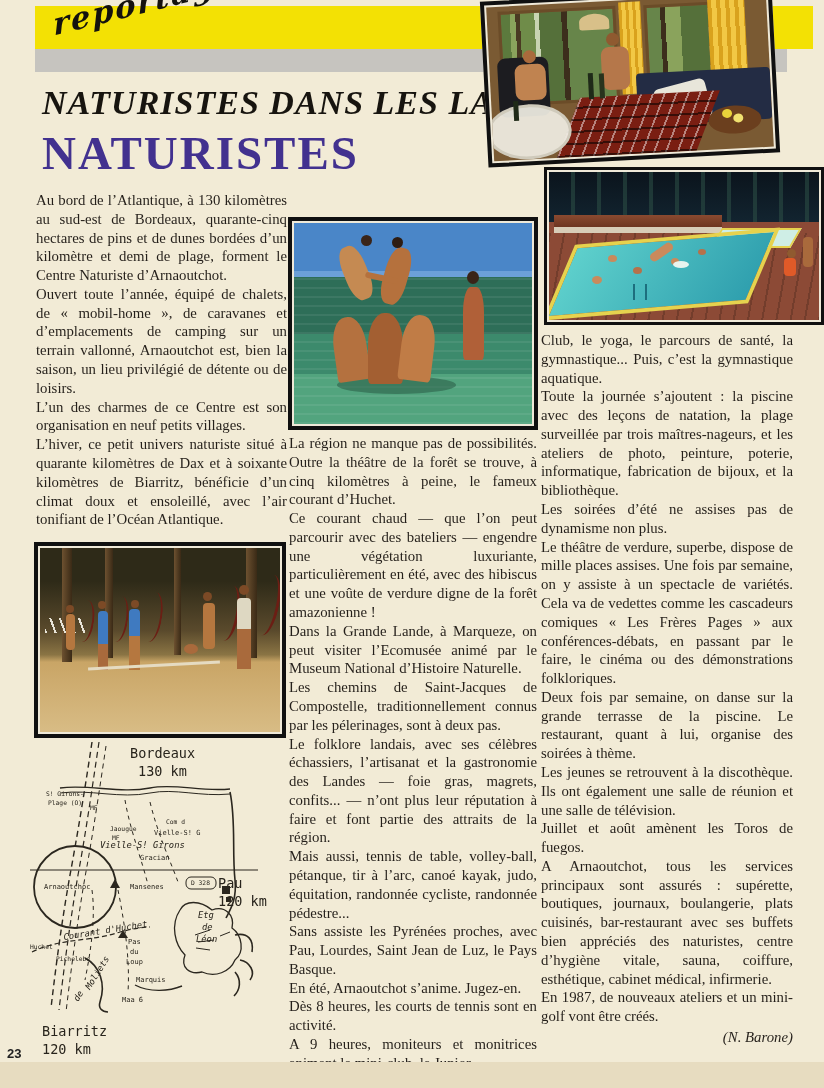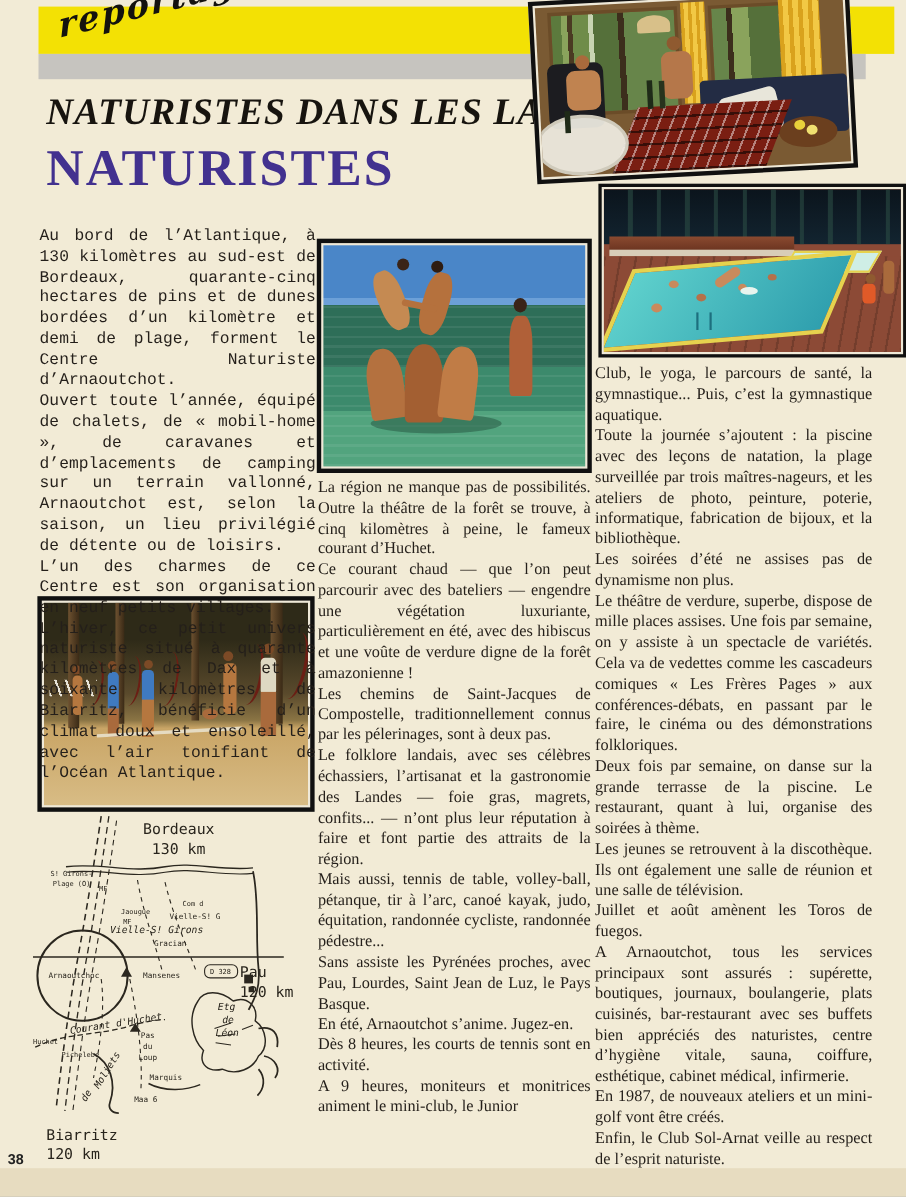--- a/index.html
+++ b/index.html
@@ -19,21 +19,21 @@
   .photo{position:absolute;border:4px solid #101010;background:#efe9d8;box-sizing:border-box;}
   .photo .inner{position:absolute;left:2px;top:2px;right:2px;bottom:2px;overflow:hidden;}
   #photo-interior{left:484px;top:-6px;width:292px;height:166px;transform:rotate(-3deg);z-index:6;}
   #photo-pool{left:544px;top:167px;width:280px;height:158px;border-width:3px;z-index:5;}
   #photo-sea{left:288px;top:217px;width:250px;height:213px;}
   #photo-archery{left:34px;top:542px;width:252px;height:196px;}
   .shape{position:absolute;}
   
   .col{position:absolute;text-align:justify;font-size:14.8px;line-height:1.27;}
   .col p{margin:0;}
-  #col-left{left:36px;top:206px;width:251px;font-family:Liberation Mono, monospace;}
+  #col-left{left:36px;top:191px;width:251px;}
   #col-middle{left:289px;top:434px;width:248px;}
   #col-right{left:541px;top:331px;width:252px;}
   .byline{text-align:right;font-style:italic;margin-top:2px !important;}
   
   #map-figure{left:30px;top:740px;width:260px;height:322px;}
   #map-figure text{font-family:"DejaVu Sans Mono",monospace;fill:#28241c;}
   .map-big{font-size:13.5px;}
   .map-small{font-size:7px;}
   .map-tiny{font-size:6.3px;}
   .map-italic{font-style:italic;font-size:8.8px;}
@@ -205,47 +205,47 @@
     <text class="map-small" x="106" y="242">Marquis</text>
     <text class="map-small" x="92" y="262">Maa  6</text>
     <text class="map-big" x="188" y="148">Pau</text>
     <text class="map-big" x="188" y="166">120 km</text>
     <text class="map-big" x="12" y="296">Biarritz</text>
     <text class="map-big" x="12" y="314">120 km</text>
   </svg>
 
   <div class="col" id="col-left">
     <p>Au bord de l’Atlantique, à 130 kilomètres au sud-est de Bordeaux, quarante-cinq hectares de pins et de dunes bordées d’un kilomètre et demi de plage, forment le Centre Naturiste d’Arnaoutchot.</p>
-    <p>Ouvert toute l’année, équipé de chalets, de « mobil-home », de caravanes et d’emplacements de camping sur un terrain vallonné, Arnaoutchot est, selon la saison, un lieu privilégié de détente ou de loisirs.</p>
+    <p>Ouvert toute l’année, équipé de chalets, de « mobil-home », de caravanes et d’emplacements de camping sur un terrain vallonné, Arnaoutchot est, bien la saison, un lieu privilégié de détente ou de loisirs.</p>
     <p>L’un des charmes de ce Centre est son organisation en neuf petits villages.</p>
     <p>L’hiver, ce petit univers naturiste situé à quarante kilomètres de Dax et à soixante kilomètres de Biarritz, bénéficie d’un climat doux et ensoleillé, avec l’air tonifiant de l’Océan Atlantique.</p>
   </div>
 
   <div class="col" id="col-middle">
     <p>La région ne manque pas de possibilités. Outre la théâtre de la forêt se trouve, à cinq kilomètres à peine, le fameux courant d’Huchet.</p>
     <p>Ce courant chaud — que l’on peut parcourir avec des bateliers — engendre une végétation luxuriante, particulièrement en été, avec des hibiscus et une voûte de verdure digne de la forêt amazonienne !</p>
+    <p>Dans la Grande Lande, à Marqueze, on peut visiter l’Ecomusée animé par le Museum National d’Histoire Naturelle.</p>
     <p>Les chemins de Saint-Jacques de Compostelle, traditionnellement connus par les pélerinages, sont à deux pas.</p>
     <p>Le folklore landais, avec ses célèbres échassiers, l’artisanat et la gastronomie des Landes — foie gras, magrets, confits... — n’ont plus leur réputation à faire et font partie des attraits de la région.</p>
     <p>Mais aussi, tennis de table, volley-ball, pétanque, tir à l’arc, canoé kayak, judo, équitation, randonnée cycliste, randonnée pédestre...</p>
     <p>Sans assiste les Pyrénées proches, avec Pau, Lourdes, Saint Jean de Luz, le Pays Basque.</p>
     <p>En été, Arnaoutchot s’anime. Jugez-en.</p>
     <p>Dès 8 heures, les courts de tennis sont en activité.</p>
     <p>A 9 heures, moniteurs et monitrices animent le mini-club, le Junior</p>
   </div>
 
   <div class="col" id="col-right">
     <p>Club, le yoga, le parcours de santé, la gymnastique... Puis, c’est la gymnastique aquatique.</p>
     <p>Toute la journée s’ajoutent : la piscine avec des leçons de natation, la plage surveillée par trois maîtres-nageurs, et les ateliers de photo, peinture, poterie, informatique, fabrication de bijoux, et la bibliothèque.</p>
     <p>Les soirées d’été ne assises pas de dynamisme non plus.</p>
     <p>Le théâtre de verdure, superbe, dispose de mille places assises. Une fois par semaine, on y assiste à un spectacle de variétés. Cela va de vedettes comme les cascadeurs comiques « Les Frères Pages » aux conférences-débats, en passant par le faire, le cinéma ou des démonstrations folkloriques.</p>
     <p>Deux fois par semaine, on danse sur la grande terrasse de la piscine. Le restaurant, quant à lui, organise des soirées à thème.</p>
     <p>Les jeunes se retrouvent à la discothèque. Ils ont également une salle de réunion et une salle de télévision.</p>
     <p>Juillet et août amènent les Toros de fuegos.</p>
     <p>A Arnaoutchot, tous les services principaux sont assurés : supérette, boutiques, journaux, boulangerie, plats cuisinés, bar-restaurant avec ses buffets bien appréciés des naturistes, centre d’hygiène vitale, sauna, coiffure, esthétique, cabinet médical, infirmerie.</p>
     <p>En 1987, de nouveaux ateliers et un mini-golf vont être créés.</p>
-    <p>Enfin, le Club Sol-Arnat veille au respect de l’esprit naturiste.</p>
     <p class="byline">(N. Barone)</p>
   </div>
 
-  <div class="abs" id="page-number">38</div>
+  <div class="abs" id="page-number">23</div>
   <div class="abs" id="bottom-strip"></div>
 
 </div>
 
 </body></html>

